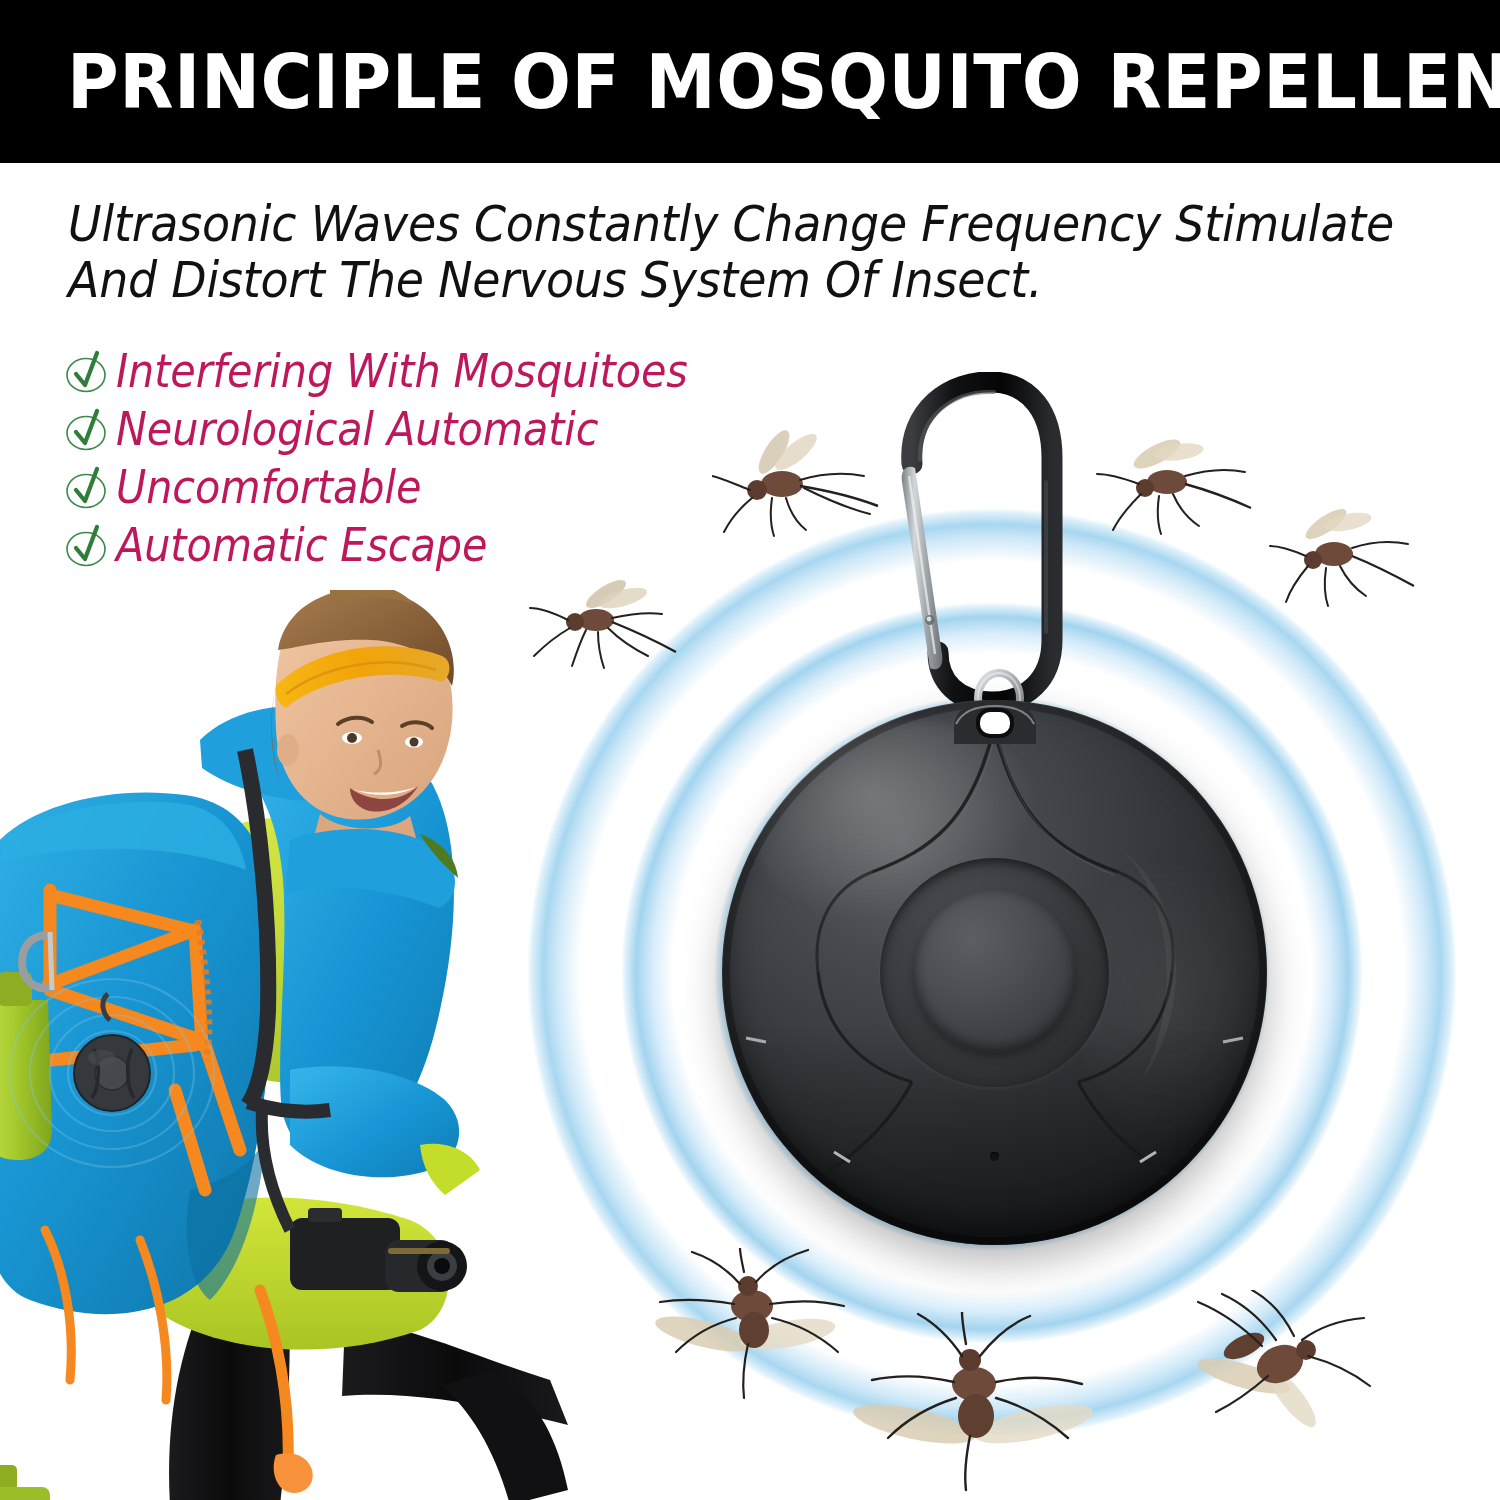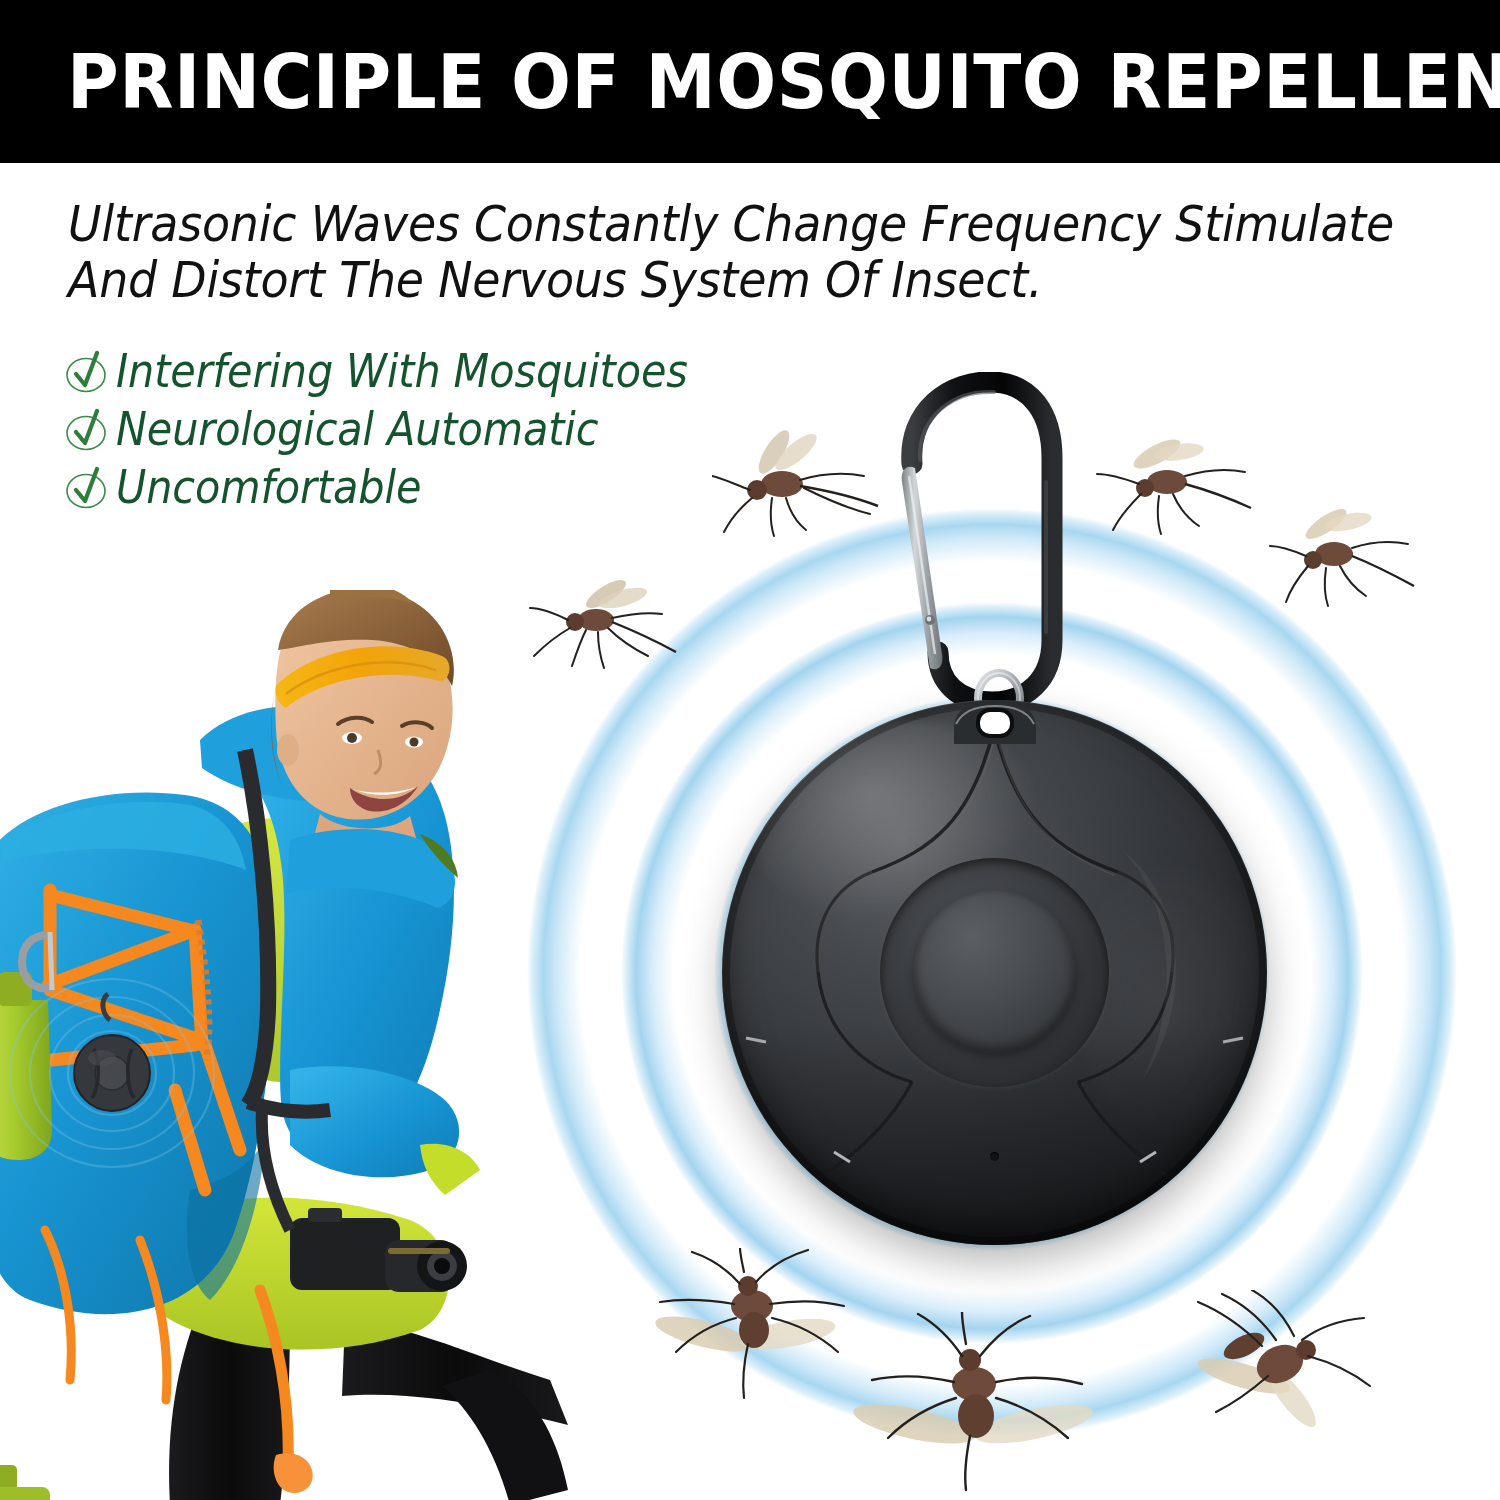--- a/index.html
+++ b/index.html
@@ -33,21 +33,21 @@
     transform:scaleX(1.02);transform-origin:left top;
   }
 
   
   #feature-list{position:absolute;left:62px;top:343px;width:700px;}
   .feature-row{display:flex;align-items:center;height:56px;margin-bottom:2px;}
   .check-icon{width:50px;height:50px;flex:0 0 50px;position:relative;margin-right:4px;}
   .check-icon svg{position:absolute;left:0;top:0;}
   .feature-label{
     font-family:"Liberation Sans Narrow","DejaVu Sans Condensed","Liberation Sans",sans-serif;
-    font-style:italic;font-weight:400;font-size:46px;color:#14532d;
+    font-style:italic;font-weight:400;font-size:46px;color:#be185d;
     line-height:50px;white-space:nowrap;letter-spacing:-0.1px;
   }
 
   
   #sonic{
     position:absolute;left:527px;top:508px;width:930px;height:930px;
   }
   .ring{
     position:absolute;border-radius:50%;
     left:50%;top:50%;transform:translate(-50%,-50%);
@@ -154,20 +154,29 @@
     <div class="feature-row">
       <span class="check-icon">
         <svg width="50" height="50" viewBox="0 0 50 50">
           <ellipse cx="24" cy="29" rx="19" ry="16.5" fill="none" stroke="#3B8A4A" stroke-width="1.6"></ellipse>
           <path d="M14 28 L23 39 L35 7" fill="none" stroke="#2E7D3A" stroke-width="4.2" stroke-linecap="round" stroke-linejoin="round"></path>
         </svg>
       </span>
       <span class="feature-label">Uncomfortable</span>
     </div>
 
+    <div class="feature-row">
+      <span class="check-icon">
+        <svg width="50" height="50" viewBox="0 0 50 50">
+          <ellipse cx="24" cy="29" rx="19" ry="16.5" fill="none" stroke="#3B8A4A" stroke-width="1.6"></ellipse>
+          <path d="M14 28 L23 39 L35 7" fill="none" stroke="#2E7D3A" stroke-width="4.2" stroke-linecap="round" stroke-linejoin="round"></path>
+        </svg>
+      </span>
+      <span class="feature-label">Automatic Escape</span>
+    </div>
   </div>
 
   <div id="sonic">
     <div class="ring r1"></div>
     <div class="ring r2"></div>
     <div class="ring r3"></div>
   </div>
 
   <svg id="hiker" viewBox="0 0 580 915">
     <defs>

